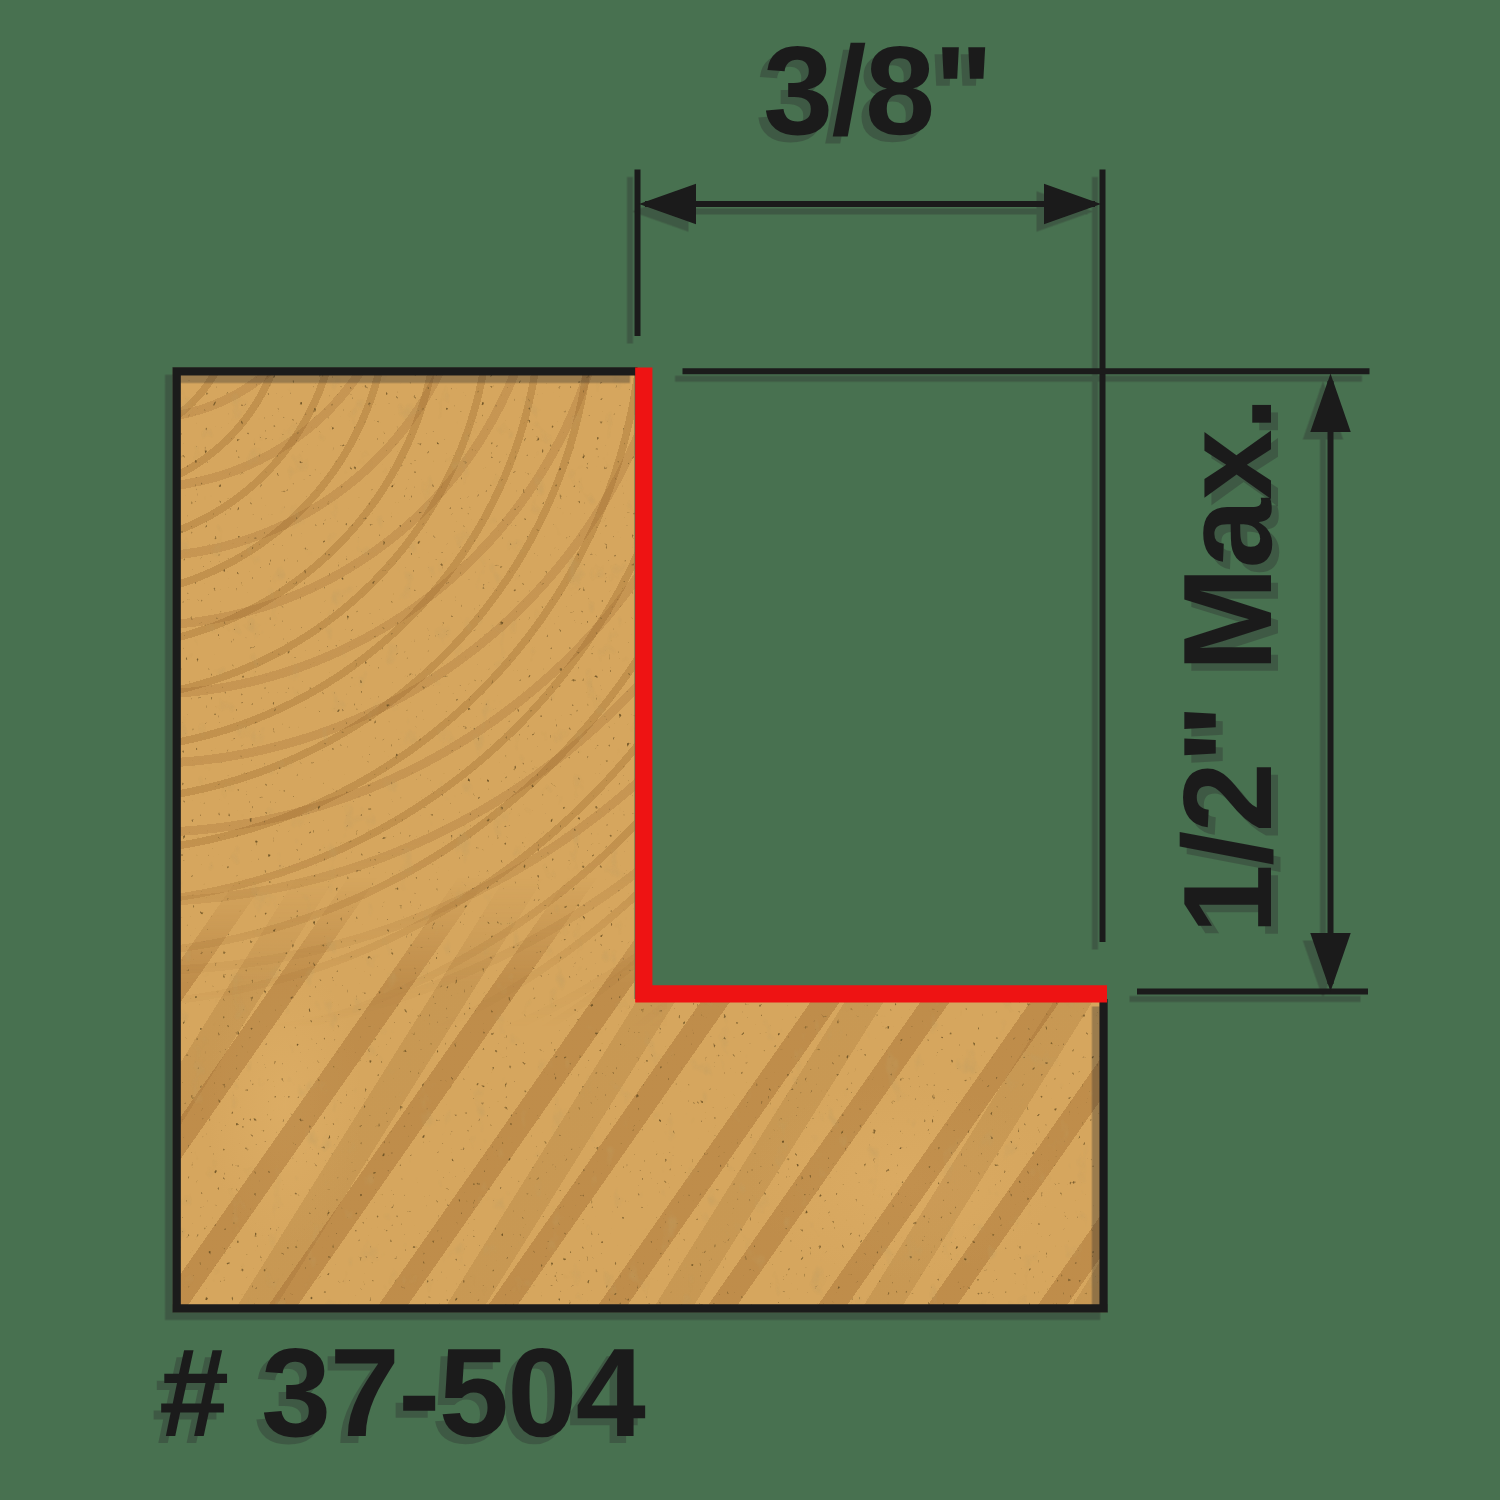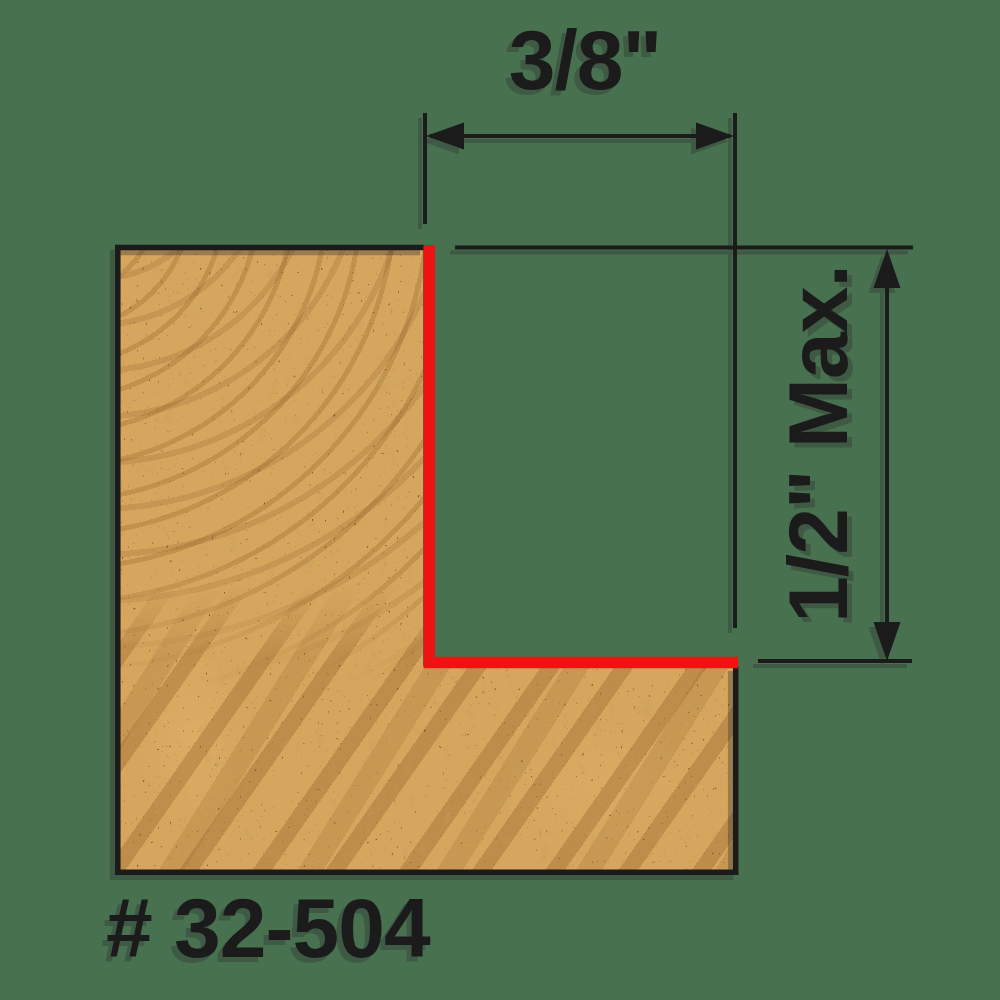--- a/index.html
+++ b/index.html
@@ -91,14 +91,14 @@
       <path d="M887,661 L873.5,622 L900.5,622 Z"></path>
     </g>
   </svg>
 
   <svg class="cutline" width="1000" height="1000" viewBox="0 0 1000 1000" aria-hidden="true">
     <path d="M429.2,245 V662.5 H738" fill="none" stroke="#EE1313" stroke-width="11.5"></path>
   </svg>
 
   <div class="dim-label width-label">3/8"</div>
   <div class="dim-label depth-label">1/2" Max.</div>
-  <div class="part-label"># 32-504</div>
+  <div class="part-label"># 37-504</div>
 </div>
 
 </body></html>

